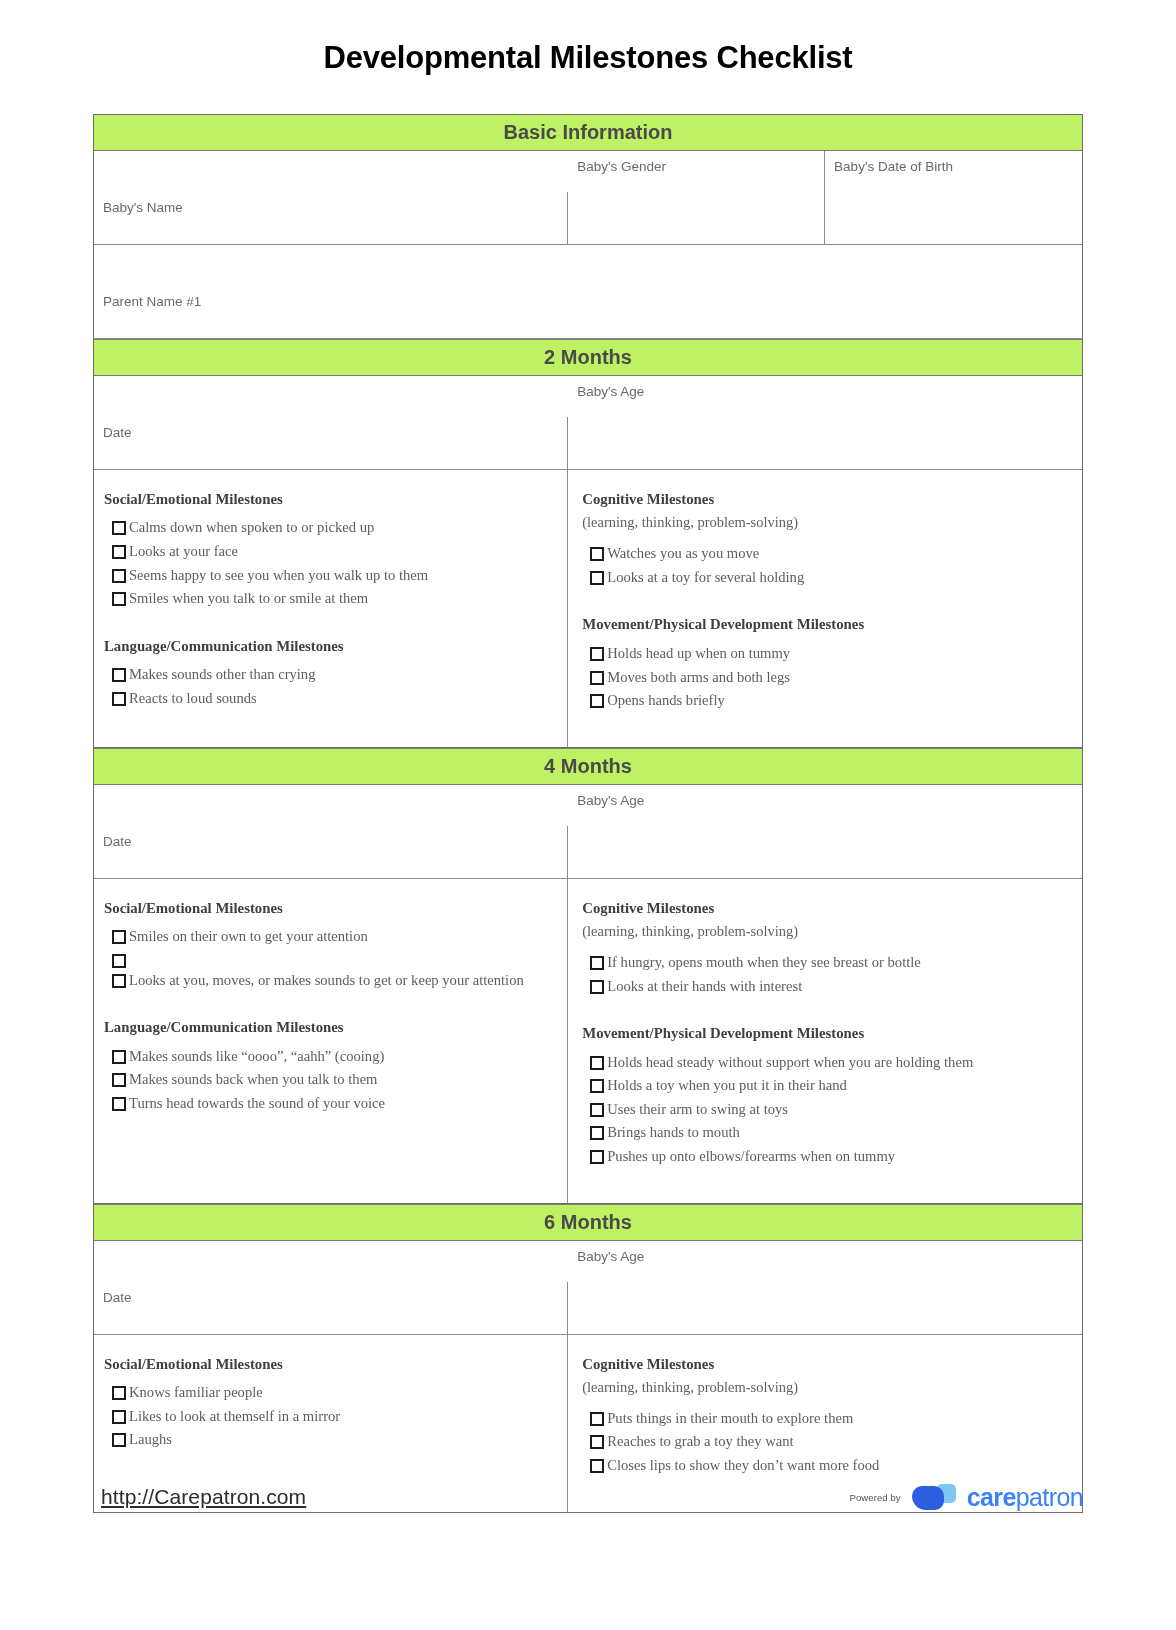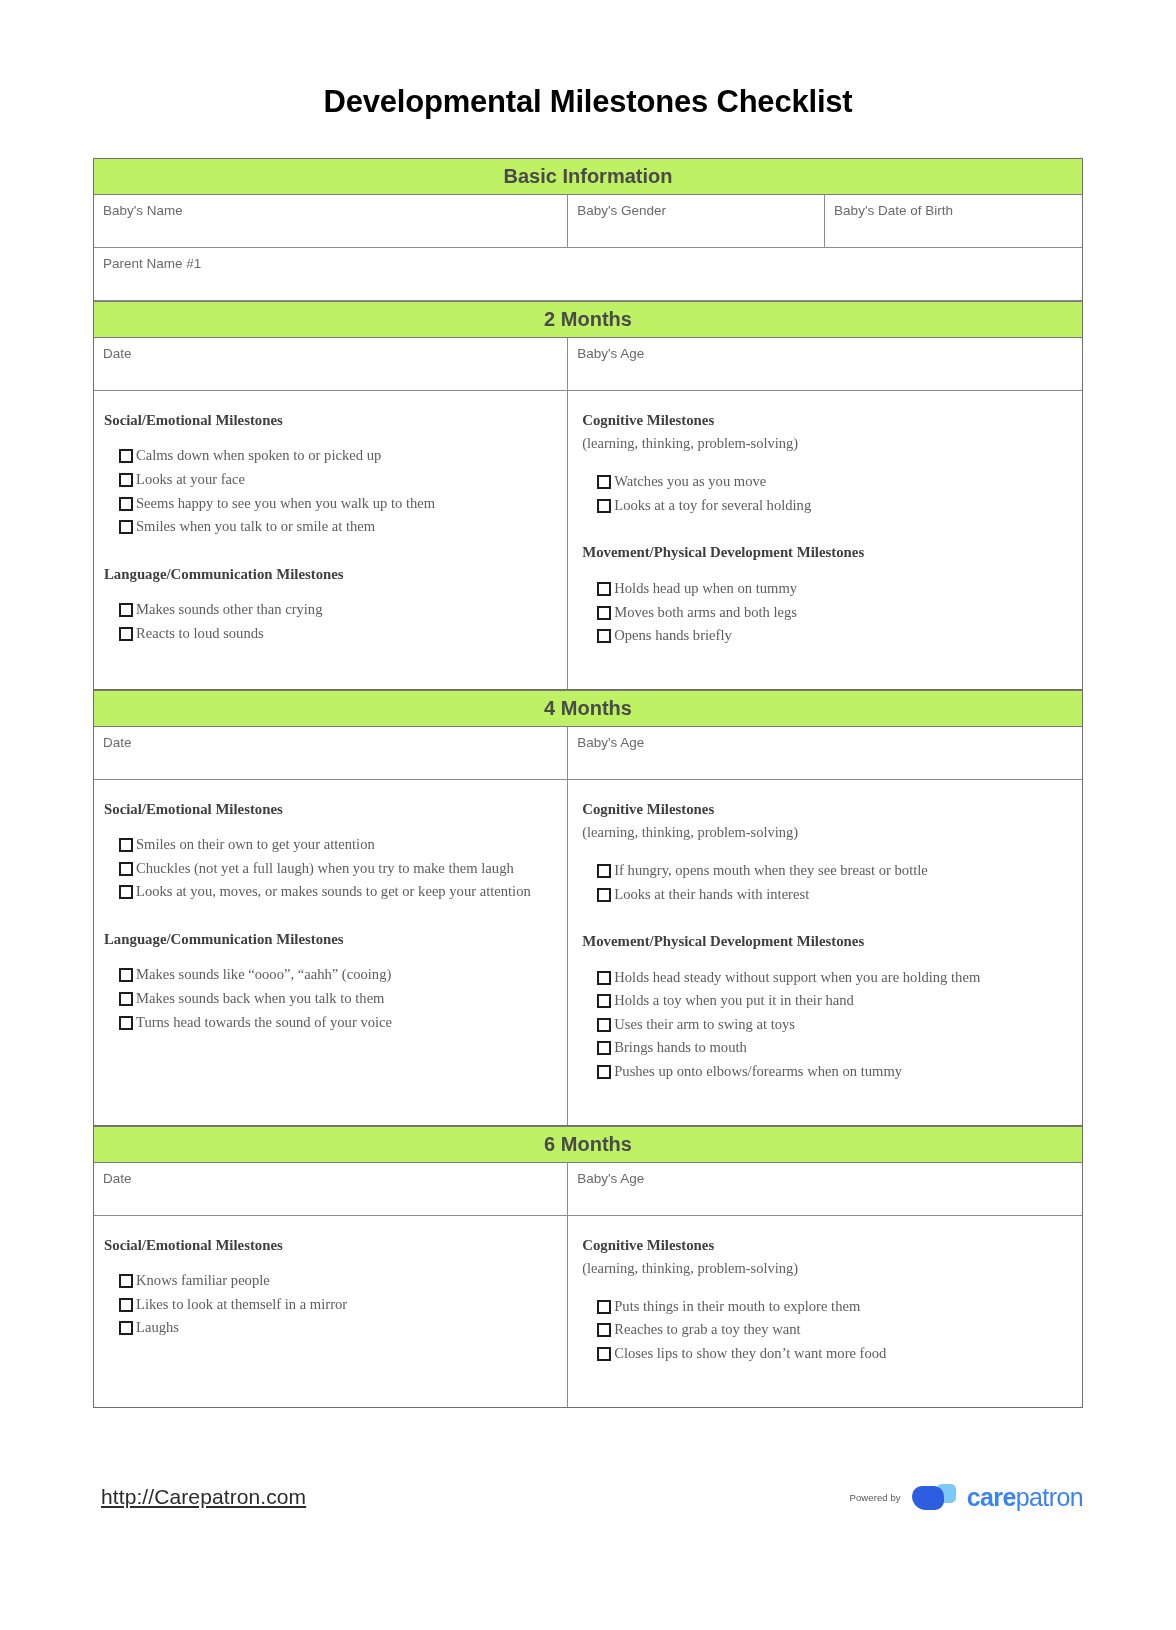--- a/index.html
+++ b/index.html
@@ -20,21 +20,21 @@
     padding: 0;
     position: relative;
   }
   .doc-title {
     text-align: center;
     font-size: 31px;
     font-weight: bold;
     color: #000000;
     letter-spacing: -0.2px;
     margin: 0;
-    padding-top: 84px;
+    padding-top: 40px;
     padding-bottom: 0;
     font-family: "Liberation Sans", sans-serif;
   }
 
   .table-wrap {
     margin: 38px 93px 0 93px;
     border: 1.5px solid #6f6f6f;
     border-bottom: 1.5px solid #6f6f6f;
   }
 
@@ -60,21 +60,21 @@
   .cell {
     padding: 8px 9px 10px 9px;
     font-size: 13.5px;
     color: #6a6a6a;
     min-height: 52px;
     border-right: 1px solid #8c8c8c;
     line-height: 1.2;
   }
   .cell:last-child { border-right: none; }
 
-  .c-48 { width: 48%; }
+  .c-48 { width: 48%; margin-top: 41px; }
   .c-26 { width: 26%; }
   .c-52 { width: 52%; }
 
   .ms-block {
     display: flex;
     border-bottom: 1.5px solid #6f6f6f;
   }
   .ms-block:last-child { border-bottom: none; }
   .ms-col {
     width: 48%;
@@ -97,21 +97,21 @@
     color: #3f3f3f;
     margin: 0 0 4px 0;
     line-height: 1.25;
   }
   .grp-sub {
     font-size: 14.5px;
     color: #5f5f5f;
     margin: 0 0 2px 0;
     line-height: 1.5;
   }
-  .items { margin: 15px; padding: 0; list-style: none; }
+  .items { margin: 8px; padding: 0; list-style: none; }
   .item {
     display: flex;
     align-items: flex-start;
     font-size: 14.6px;
     color: #5d5d5d;
     line-height: 1.48;
     margin: 0;
     padding: 1px 0 1px 0;
   }
   .box {
@@ -267,21 +267,20 @@
       <div class="ms-col">
         <div class="grp">
           <div class="grp-title">Social/Emotional Milestones</div>
           <ul class="items">
             <li class="item">
                 <span class="box"></span>
                 <span class="item-text">Smiles on their own to get your attention</span>
               </li>
             <li class="item">
                 <span class="box"></span>
-                <span class="item-text">Chuckles (not yet a full laugh) when you try to make them laugh</span>
               </li>
             <li class="item">
                 <span class="box"></span>
                 <span class="item-text">Looks at you, moves, or makes sounds to get or keep your attention</span>
               </li>
           </ul>
         </div>
         <div class="grp">
           <div class="grp-title">Language/Communication Milestones</div>
           <ul class="items">

